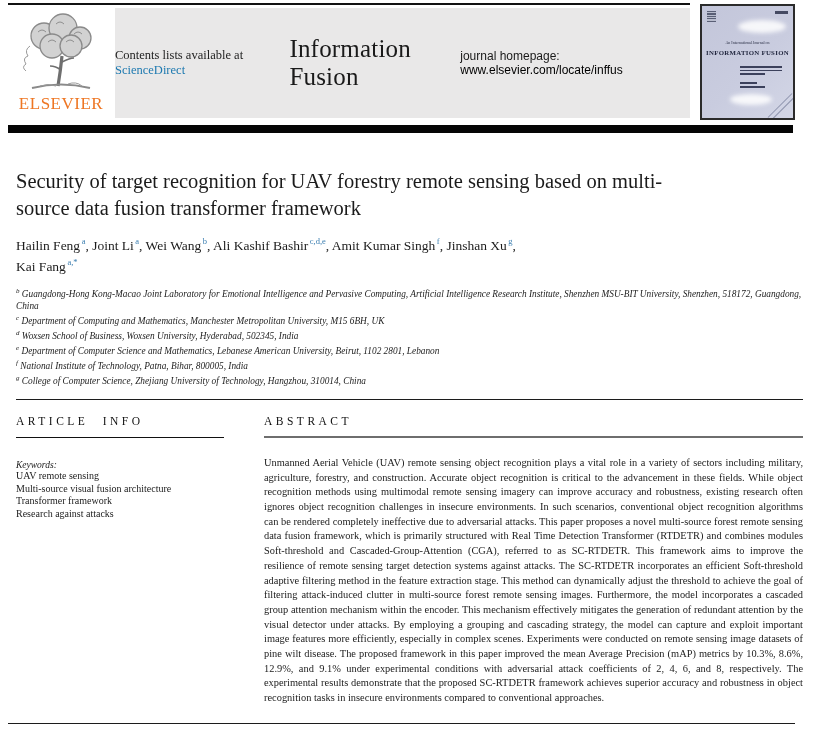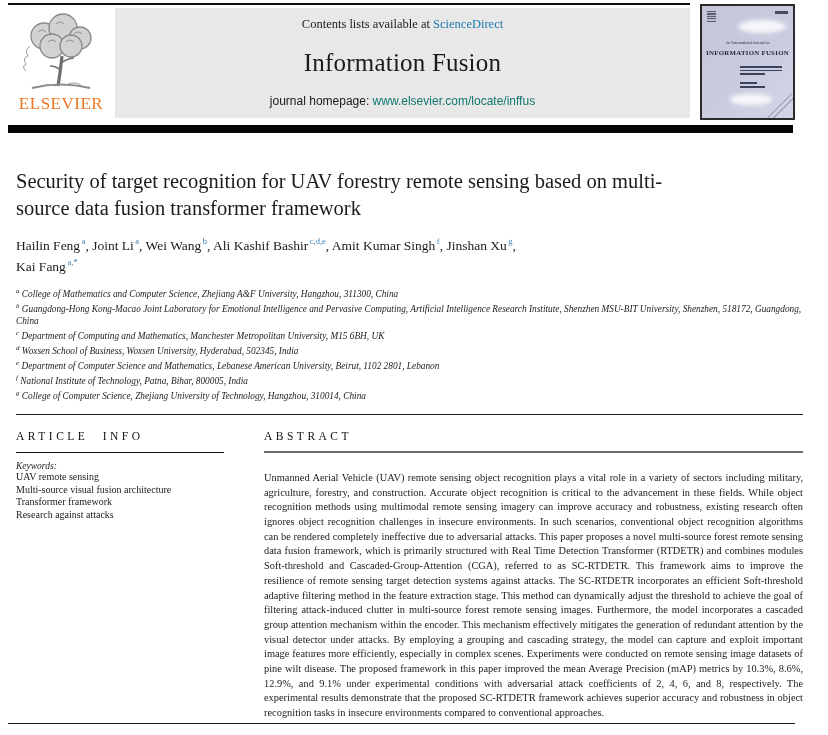--- a/index.html
+++ b/index.html
@@ -2,27 +2,27 @@
 <html><head>
 <meta charset="utf-8">
 <style>
   * { margin:0; padding:0; box-sizing:border-box; }
   body { background:#ffffff; font-family:"Liberation Serif", serif; }
   .page { position:relative; width:828px; height:735px; background:#fff; overflow:hidden; color:#1c1c1c; }
 
   
   .top-rule { position:absolute; left:8px; top:3px; width:682px; height:2px; background:#111; }
   .header-grey { position:absolute; left:115px; top:8px; width:575px; height:110px; background:#e9e8e8;
-                 display:flex; flex-direction:column; align-items:center; justify-content:space-between;
+                 display:flex; flex-direction:row; align-items:center; justify-content:space-between;
                  padding:9px 0 10px 0; }
   .contents-line { font-size:12.5px; color:#222; }
   .contents-line .link { color:#1d79b0; }
   .journal-title { font-size:25px; color:#1a1a1a; letter-spacing:.2px; }
   .homepage-line { font-family:"Liberation Sans", sans-serif; font-size:12px; color:#1a1a1a; }
-  .homepage-line .link { color:#0f766e; }
+  .homepage-line .link { color:#000000; }
   .link { cursor:pointer; text-decoration:none; }
 
   
   .elsevier { position:absolute; left:10px; top:12px; width:102px; text-align:center; }
   .elsevier-word { font-size:17px; color:#ee7623; letter-spacing:.5px; margin-top:-2px; }
 
   
   .cover { position:absolute; left:700px; top:4px; width:95px; height:116px; border:2px solid #2b2b2b;
            background:linear-gradient(135deg,#c3c6da 0%,#c9ccdf 55%,#d3d6e6 100%); overflow:hidden; }
   .cover-logo { position:absolute; left:5px; top:5px; width:9px; height:11px;
@@ -53,21 +53,21 @@
   .affils { margin-top:11px; font-size:9.3px; font-style:italic; line-height:11.9px; color:#222; }
   .affil sup { font-size:7px; }
   .rule-full { border:none; border-top:1.5px solid #1c1c1c; margin-top:11px; }
 
   .columns { display:flex; margin-top:15px; }
   .col-left { width:248px; flex:0 0 248px; }
   .col-right { flex:1; }
   .sec-head { font-size:11.5px; letter-spacing:3.5px; word-spacing:8px; color:#111; white-space:nowrap; }
   .head-rule-left { border:none; border-top:1.6px solid #111; width:208px; margin:10px 0 0 0; }
   .head-rule-right { border:none; border-top:2.5px solid #6e6e6e; width:100%; margin:9px 0 0 0; }
-  .kw-label { margin-top:8px; font-size:9.5px; font-style:italic; color:#222; }
+  .kw-label { margin-top:22px; font-size:9.5px; font-style:italic; color:#222; }
   .kw-item { font-size:10px; line-height:12.7px; color:#1b1b1b; }
   .abstract-text { margin-top:18px; font-size:10.4px; line-height:14.7px; text-align:justify; color:#1b1b1b; }
   .bottom-rule { position:absolute; left:8px; top:723px; width:787px; border:none; border-top:1.5px solid #1c1c1c; }
 </style>
 </head>
 <body>
 
 <div class="page">
 
   <div class="top-rule"></div>
@@ -141,21 +141,20 @@
         <span class="author"><span>Amit Kumar Singh</span><sup class="auth-sup">f</sup><span>, </span></span>
       
         <span class="author"><span>Jinshan Xu</span><sup class="auth-sup">g</sup><span>,</span></span>
       <br>
         <span class="author"><span>Kai Fang</span><sup class="auth-sup">a,*</sup><span></span></span>
       
     </div>
 
     <div class="affils">
 
-        <div class="affil"><sup>a</sup> <span>College of Mathematics and Computer Science, Zhejiang A&amp;F University, Hangzhou, 311300, China</span></div>
 
         <div class="affil"><sup>b</sup> <span>Guangdong-Hong Kong-Macao Joint Laboratory for Emotional Intelligence and Pervasive Computing, Artificial Intelligence Research Institute, Shenzhen MSU-BIT University, Shenzhen, 518172, Guangdong, China</span></div>
 
         <div class="affil"><sup>c</sup> <span>Department of Computing and Mathematics, Manchester Metropolitan University, M15 6BH, UK</span></div>
 
         <div class="affil"><sup>d</sup> <span>Woxsen School of Business, Woxsen University, Hyderabad, 502345, India</span></div>
 
         <div class="affil"><sup>e</sup> <span>Department of Computer Science and Mathematics, Lebanese American University, Beirut, 1102 2801, Lebanon</span></div>
 
         <div class="affil"><sup>f</sup> <span>National Institute of Technology, Patna, Bihar, 800005, India</span></div>

